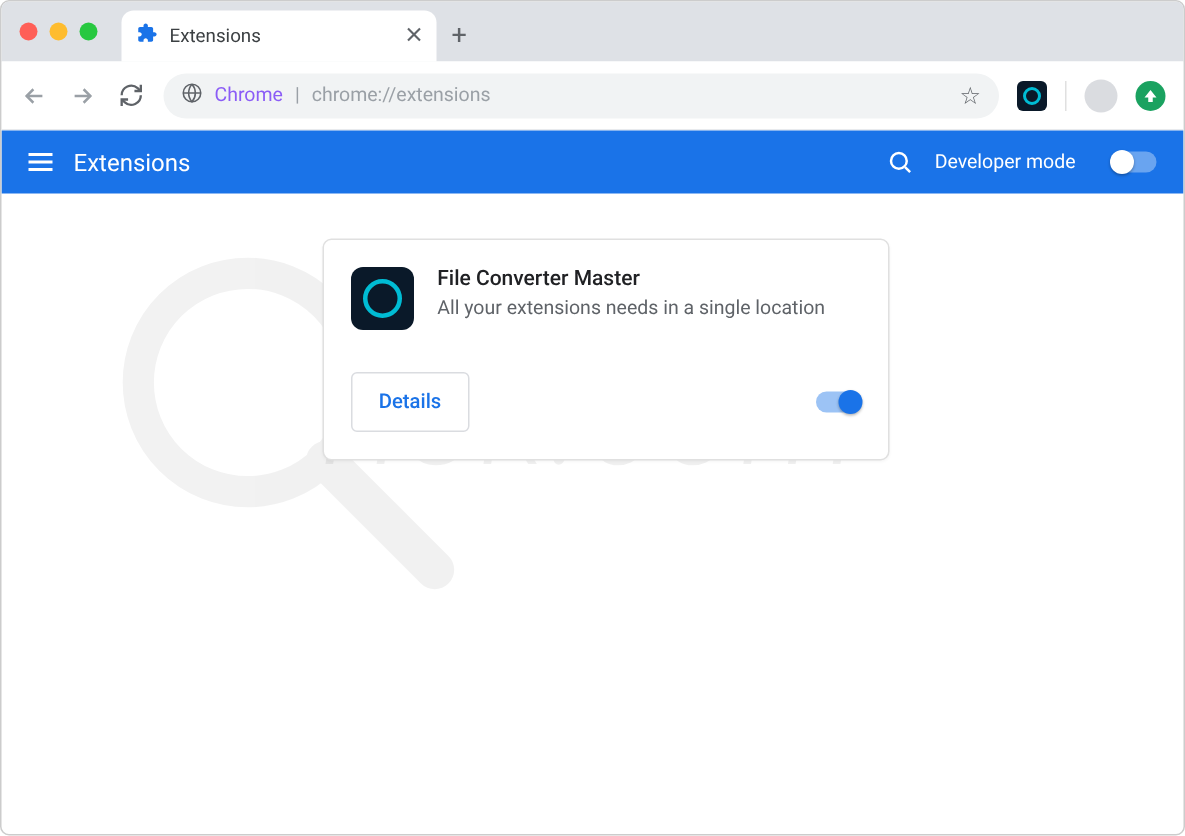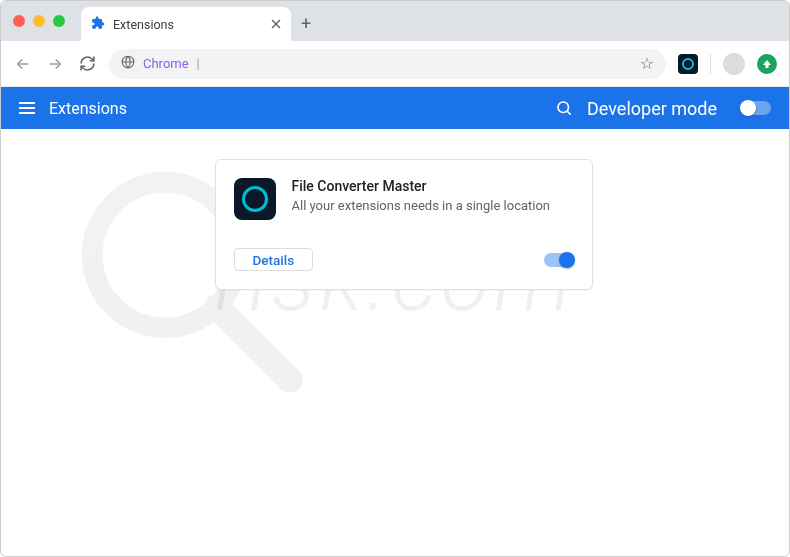--- a/index.html
+++ b/index.html
@@ -36,35 +36,35 @@
 .profile { width: 22px; height: 22px; border-radius: 50%; background: #dadce0; }
 .sep-pipe { width: 1px; height: 20px; background: #e0e0e0; }
 .up-badge { width: 20px; height: 20px; border-radius: 50%; background: #1aa260; display: flex; align-items: center; justify-content: center; }
 
 
 .page-header { height: 42px; background: #1a73e8; color: #fff; display: flex; align-items: center; padding: 0 18px; gap: 14px; position: relative; z-index: 1; }
 .menu-icon { display: flex; flex-direction: column; gap: 3px; }
 .menu-line { width: 16px; height: 2px; background: #fff; }
 .page-title { font-size: 16px; font-weight: 400; flex: 1; }
 .search-circle { display: flex; align-items: center; justify-content: center; }
-.dev-mode { font-size: 18px; margin-right: 10px; text-align: right; }
+.dev-mode { font-size: 13px; margin-right: 10px; text-align: right; }
 .toggle-off { width: 30px; height: 14px; background: rgba(255,255,255,0.35); border-radius: 7px; position: relative; }
 .toggle-off::after { content: ''; position: absolute; width: 16px; height: 16px; background: #fff; border-radius: 50%; top: -1px; left: -1px; box-shadow: 0 1px 2px rgba(0,0,0,0.3); }
 
 
 .content { padding: 30px 0; display: flex; justify-content: center; position: relative; z-index: 1; }
 .card { width: 378px; background: #fff; border: 1px solid #e0e0e0; border-radius: 6px; padding: 18px; box-shadow: 0 1px 2px rgba(0,0,0,0.04); margin-left: 17px; }
 .card-top { display: flex; gap: 16px; margin-bottom: 28px; }
 .card-icon { width: 42px; height: 42px; border-radius: 8px; background: #0a1929; display: flex; align-items: center; justify-content: center; flex-shrink: 0; }
 .card-icon-inner { width: 26px; height: 26px; border: 3px solid #00bcd4; border-radius: 50%; }
 .card-info { flex: 1; }
 .card-title { font-size: 14px; color: #202124; font-weight: 500; margin-bottom: 4px; }
 .card-desc { font-size: 13px; color: #5f6368; }
 .card-actions { display: flex; align-items: center; gap: 8px; }
-.btn { height: 23px; padding: 0 18px; border: 1px solid #dadce0; border-radius: 4px; background: #fff; color: #1a73e8; font-size: 13.5px; font-weight: 500; display: flex; align-items: center; cursor: pointer; }
+.btn { height: 40px; padding: 0 18px; border: 1px solid #dadce0; border-radius: 4px; background: #fff; color: #1a73e8; font-size: 13.5px; font-weight: 500; display: flex; align-items: center; cursor: pointer; }
 .toggle-on { width: 30px; height: 14px; background: #9cc3f5; border-radius: 7px; position: relative; margin-left: auto; }
 .toggle-on::after { content: ''; position: absolute; width: 16px; height: 16px; background: #1a73e8; border-radius: 50%; top: -1px; right: -1px; box-shadow: 0 1px 2px rgba(0,0,0,0.3); }
 </style>
 </head>
 <body>
 
 <div class="watermark-mag">
   <svg viewBox="0 0 100 100">
       <circle cx="40" cy="40" r="28" fill="none" stroke="#000" stroke-width="8"></circle>
       <line x1="60" y1="60" x2="88" y2="88" stroke="#000" stroke-width="10" stroke-linecap="round"></line>
@@ -119,20 +119,21 @@
   <div class="omnibox">
     <span>
       <svg width="14" height="14" viewBox="0 0 24 24" fill="none" stroke="#5f6368" stroke-width="1.8">
           <circle cx="12" cy="12" r="10"></circle>
           <line x1="2" y1="12" x2="22" y2="12"></line>
           <path d="M12 2a15 15 0 0 1 0 20a15 15 0 0 1 0-20"></path>
         </svg>
     </span>
     <span class="omni-ctx">Chrome</span>
     <span class="omni-sep">|</span>
+    <span class="omni-url">chrome://extensions</span>
     <span class="omni-star">☆</span>
   </div>
   <div class="tool-icon">
     <div class="ext-badge">
         <div class="ext-badge-inner"></div>
       </div>
   </div>
   <div class="sep-pipe"></div>
   <div class="profile"></div>
   <div class="up-badge">

